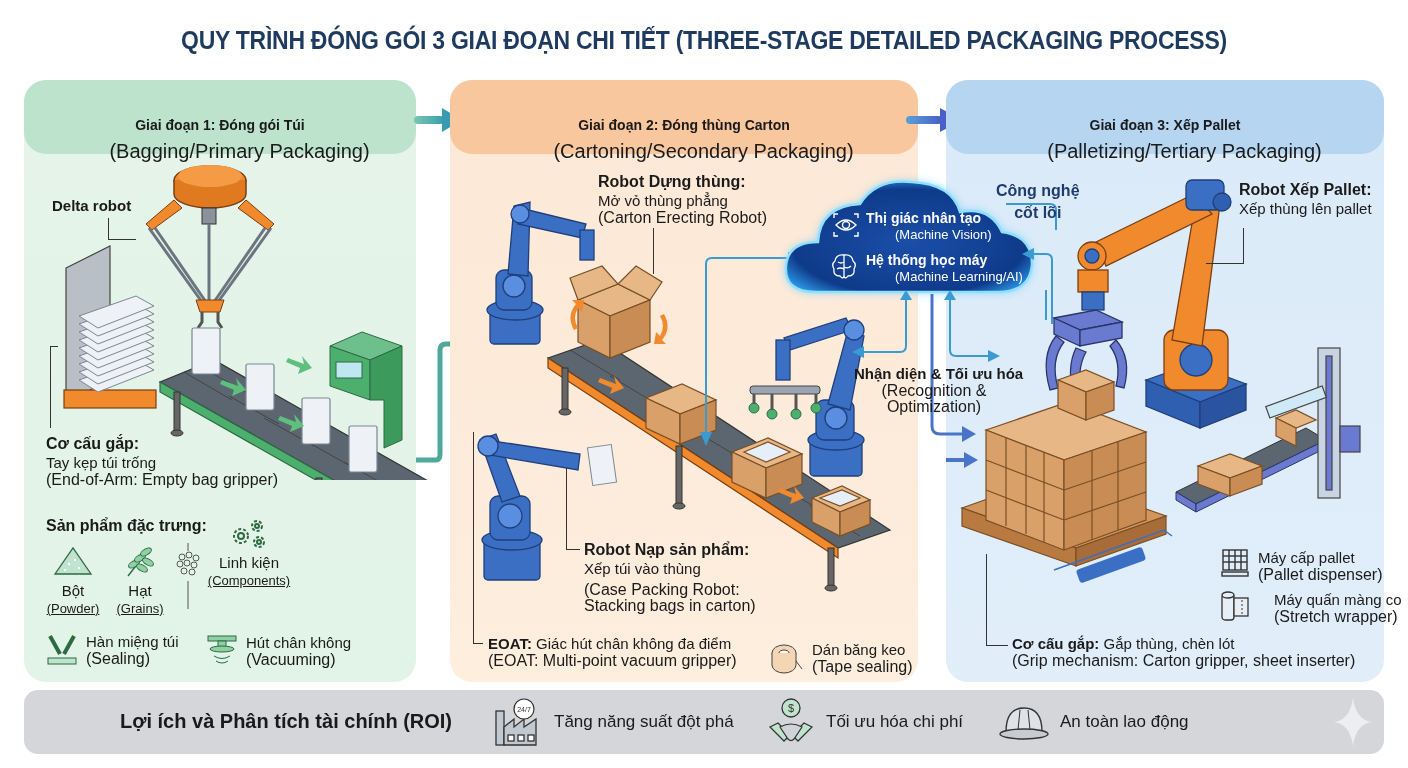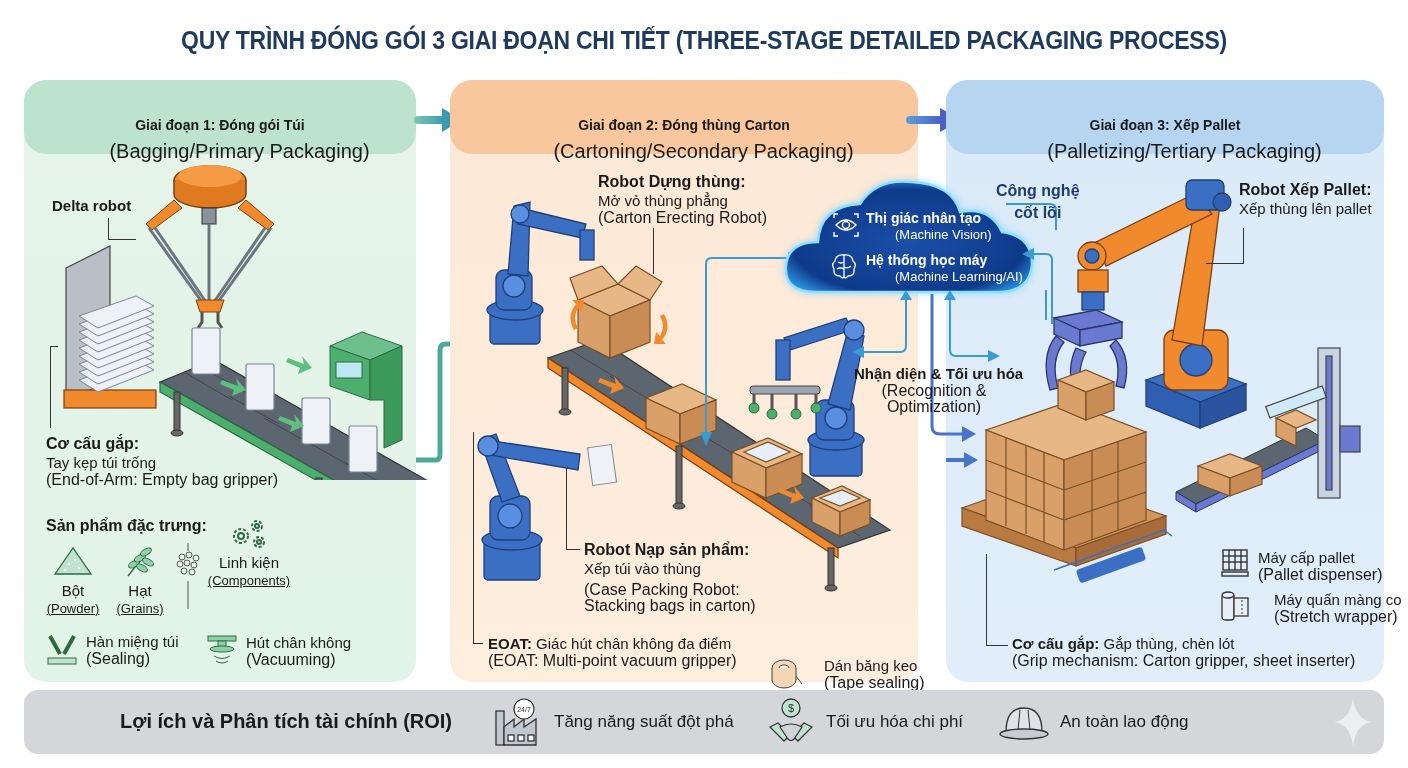--- a/index.html
+++ b/index.html
@@ -377,21 +377,21 @@
     <span class="sm" style="margin-top:4px">(Case Packing Robot:</span>
     <span class="sm">Stacking bags in carton)</span>
   </div>
 
   <div class="leader" style="left:473px;top:432px;width:10px;height:212px;border-left-width:1.2px;border-bottom-width:1.2px"></div>
   <div class="lbl" style="left:488px;top:634px">
     <b>EOAT:</b> <span>Giác hút chân không đa điểm</span>
     <span class="sm">(EOAT: Multi-point vacuum gripper)</span>
   </div>
 
-  <div class="lbl" style="left:770px;top:656px;display:flex;gap:20px;align-items:flex-start">
+  <div class="lbl" style="left:770px;top:640px;display:flex;gap:8px;align-items:center">
     <svg width="34" height="34" viewBox="0 0 34 34">
         <ellipse cx="14" cy="12" rx="12" ry="8" fill="#f4d6b5" stroke="#444"></ellipse>
         <ellipse cx="14" cy="12" rx="5" ry="3" fill="#fff" stroke="#444"></ellipse>
         <path d="M2,12 v12 a12,8 0 0 0 24,0 v-12" fill="#f4d6b5" stroke="#444"></path>
         <path d="M26,20 l6,8" stroke="#444"></path>
       </svg>
     <div>
         <span class="md">Dán băng keo</span>
         <span class="sm">(Tape sealing)</span>
       </div>

